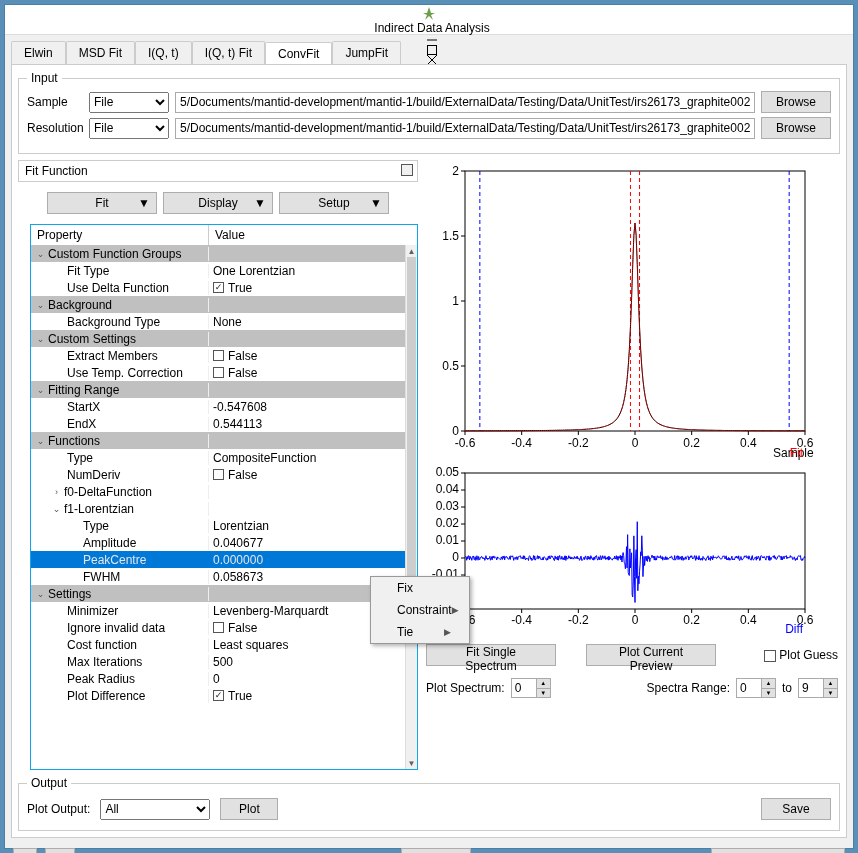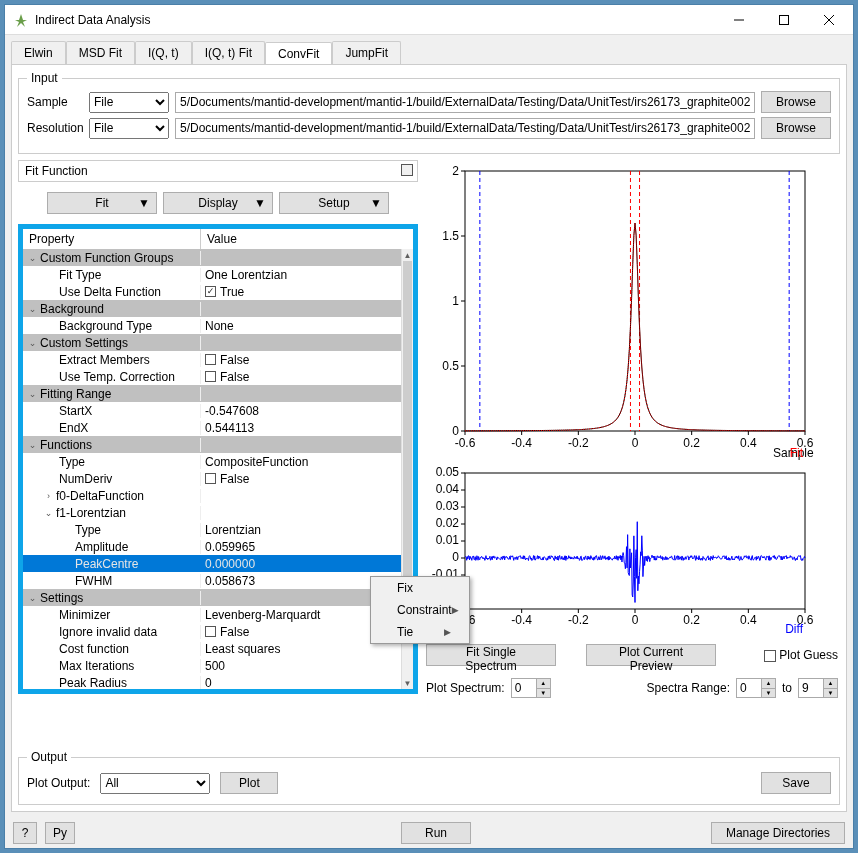--- a/index.html
+++ b/index.html
@@ -1,18 +1,18 @@
 <!DOCTYPE html>
 <html><head>
 <meta charset="utf-8">
 <style>
   * { box-sizing: border-box; font-family: "Segoe UI", Tahoma, sans-serif; font-size: 12px; }
   body { margin: 0; background: #5a8fb8; padding: 4px; }
   .window { width: 850px; height: 845px; background: #f0f0f0; border: 1px solid #4a7fa8; display: flex; flex-direction: column; }
-  .titlebar { height: 30px; background: #fff; display: flex; align-items: center; padding: 0 2px 0 8px; border-bottom: 1px solid #ddd; }
+  .titlebar { height: 30px; background: #fff; display: flex; align-items: center; padding: 0 2px 0 8px; border-bottom: 1px solid #ddd; flex-direction: column; }
   .titlebar .icon { width: 16px; height: 16px; margin-right: 6px; }
   .titlebar .title { flex: 1; }
   .titlebar .win-btn { width: 45px; height: 29px; display: flex; align-items: center; justify-content: center; }
   .titlebar .win-btn svg { width: 10px; height: 10px; }
 
   .tabs { display: flex; padding: 6px 6px 0 6px; }
   .tab { padding: 4px 12px; border: 1px solid #ccc; border-bottom: none; background: #f0f0f0; margin-right: 0; border-top-left-radius: 2px; border-top-right-radius: 2px; }
   .tab.active { background: #fff; position: relative; top: 1px; }
 
   .content { flex: 1; background: #fff; margin: 0 6px 6px 6px; border: 1px solid #ccc; padding: 6px; display: flex; flex-direction: column; gap: 6px; position: relative; }
@@ -32,21 +32,21 @@
   .right-panel { flex: 1; display: flex; flex-direction: column; }
 
   .fitfn-header { border: 1px solid #ccc; height: 22px; display: flex; align-items: center; padding: 0 6px; justify-content: space-between; }
   .dock-icon { width: 10px; height: 10px; border: 1px solid #555; position: relative; }
   .dock-icon::after { content: ""; position: absolute; top: -3px; right: -3px; width: 10px; height: 10px; border: 1px solid #555; background: #f0f0f0; }
 
   .btn-row { display: flex; gap: 6px; justify-content: center; padding: 4px 0; }
   .combo-btn { width: 110px; height: 22px; display: flex; align-items: center; justify-content: center; border: 1px solid #adadad; background: #e1e1e1; position: relative; }
   .combo-btn .arrow { position: absolute; right: 6px; }
 
-  .prop-grid { border: 5px solid #0ea5e9; height: 470px; position: relative; }
+  .prop-grid { border: 1px solid #0ea5e9; height: 546px; position: relative; margin-left: 12px; }
   .prop-header { display: flex; position: sticky; top: 0; background: #fff; border-bottom: 1px solid #ccc; }
   .prop-header .col { padding: 3px 6px; }
   .prop-header .col:first-child { width: 178px; border-right: 1px solid #ccc; }
   .prop-header .col:last-child { flex: 1; }
   .prop-body { position: absolute; top: 20px; bottom: 0; left: 0; right: 12px; overflow: hidden; }
   .scrollbar { position: absolute; right: 0; top: 20px; bottom: 0; width: 12px; background: #f0f0f0; border-left: 1px solid #ddd; }
   .scroll-thumb { position: absolute; left: 1px; right: 1px; top: 12px; height: 380px; background: #cdcdcd; }
   .scrollbar .sbtn { position: absolute; left: 0; right: 0; height: 12px; display:flex; align-items:center; justify-content:center; font-size:8px; color:#606060;}
   .scrollbar .sbtn.up { top: 0; }
   .scrollbar .sbtn.dn { bottom: 0; }
@@ -262,21 +262,21 @@
                   <span>f1-Lorentzian</span>
                 </div>
                 <div class="pval"></div>
               </div>
               <div class="prow">
                 <div class="pname indent3">Type</div>
                 <div class="pval">Lorentzian</div>
               </div>
               <div class="prow">
                 <div class="pname indent3">Amplitude</div>
-                <div class="pval">0.059965</div>
+                <div class="pval">0.040677</div>
               </div>
               <div class="prow selected">
                 <div class="pname indent3">PeakCentre</div>
                 <div class="pval">0.000000</div>
               </div>
               <div class="prow">
                 <div class="pname indent3">FWHM</div>
                 <div class="pval">0.058673</div>
               </div>
               <div class="prow groupheader">

